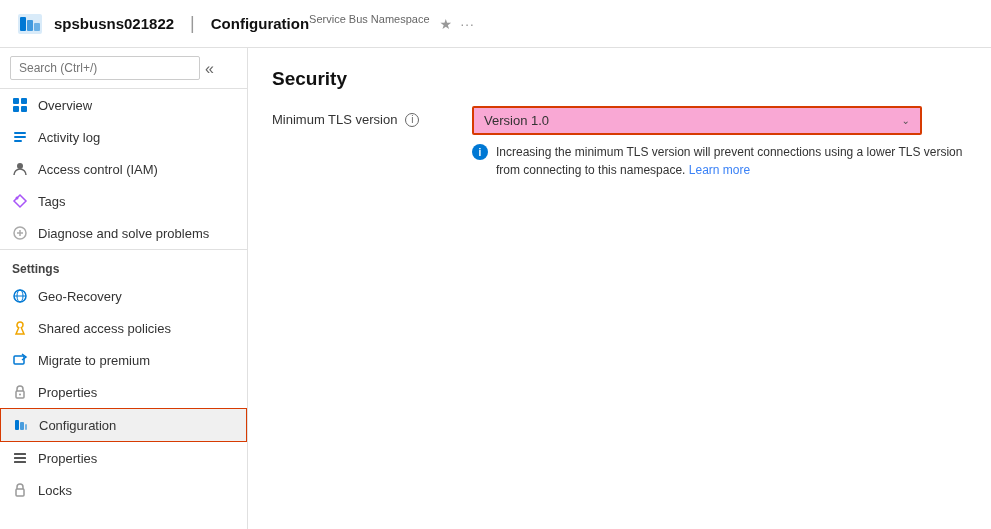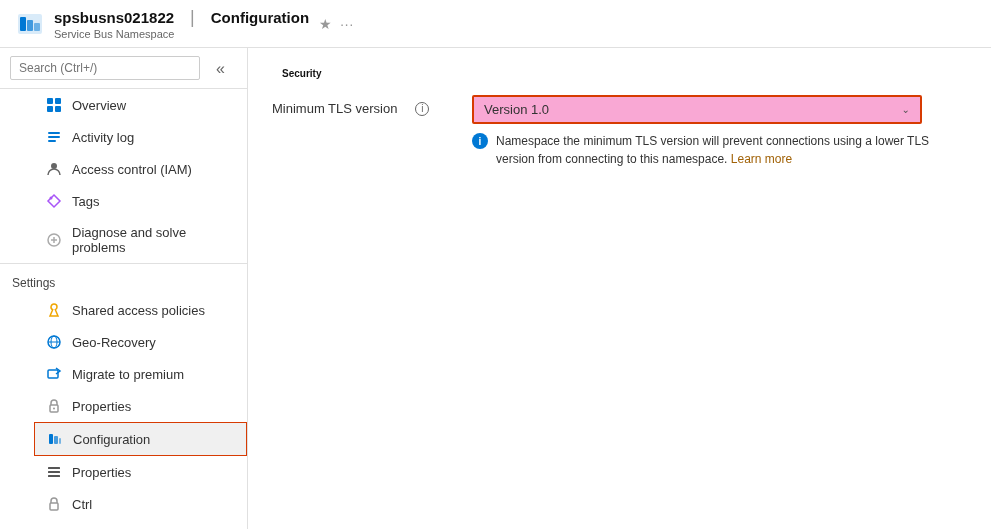--- a/index.html
+++ b/index.html
@@ -15,21 +15,20 @@
       background: #fff;
     }
     .header-icon {
       width: 28px;
       height: 28px;
       margin-right: 10px;
       flex-shrink: 0;
     }
     .header-title-group {
       display: flex;
-      flex-direction: column;
     }
     .header-resource-name {
       font-size: 15px;
       font-weight: 600;
       color: #111;
     }
     .header-resource-type {
       font-size: 11px;
       color: #666;
     }
@@ -70,21 +69,21 @@
       border-right: 1px solid #e0e0e0;
       display: flex;
       flex-direction: column;
       overflow: hidden;
     }
     .sidebar-search {
       padding: 8px 10px;
       border-bottom: 1px solid #e0e0e0;
       display: flex;
       align-items: flex-end;
-      gap: 12px;
+      gap: 1px;
     }
     .sidebar-search input {
       border: 1px solid #ccc;
       border-radius: 2px;
       padding: 4px 8px;
       font-size: 12px;
       width: 190px;
       color: #555;
       outline: none;
     }
@@ -99,67 +98,65 @@
       flex: 1;
     }
     .sidebar-item {
       display: flex;
       align-items: center;
       padding: 8px 12px;
       cursor: pointer;
       color: #333;
       gap: 10px;
       font-size: 13px;
-      margin-left: 34px;
     }
     .sidebar-item.active {
       background: #f0f0f0;
       border: 1px solid #d73b02;
     }
     .sidebar-section-label {
       padding: 12px 12px 4px 12px;
       font-size: 12px;
-      font-weight: 400;
+      font-weight: 700;
       color: #444;
       border-top: 1px solid #e0e0e0;
     }
     .sidebar-icon {
       width: 16px;
       height: 16px;
       display: flex;
       align-items: center;
       justify-content: center;
       flex-shrink: 0;
     }
 
     
     .content-area {
       flex: 1;
       padding: 20px 24px;
       overflow-y: auto;
     }
     .section-title {
-      font-size: 10px;
+      font-size: 19px;
       font-weight: 700;
       color: #111;
       margin-bottom: 16px;
-      margin-left: 10px;
     }
     .form-row {
       display: flex;
       align-items: flex-start;
       margin-bottom: 8px;
     }
     .form-label {
       width: 200px;
       font-size: 13px;
       color: #333;
       display: flex;
       align-items: center;
-      gap: 18px;
+      gap: 8px;
       padding-top: 6px;
       flex-shrink: 0;
     }
     .info-circle {
       width: 14px;
       height: 14px;
       border-radius: 50%;
       border: 1px solid #666;
       display: inline-flex;
       align-items: center;
@@ -209,21 +206,21 @@
       font-weight: 700;
       flex-shrink: 0;
       margin-top: 1px;
     }
     .info-text {
       font-size: 12px;
       color: #333;
       line-height: 1.5;
     }
     .info-text a {
-      color: #a16207;
+      color: #3b82f6;
       text-decoration: none;
       margin-top: 32px;
     }
 
     
     .sidebar-scroll::-webkit-scrollbar { width: 6px; }
     .sidebar-scroll::-webkit-scrollbar-track { background: #f1f1f1; }
     .sidebar-scroll::-webkit-scrollbar-thumb { background: #ccc; border-radius: 3px; }
 
     
@@ -322,40 +319,40 @@
               <circle cx="8" cy="8" r="6" stroke="#aaa" stroke-width="1.5" fill="none"></circle>
               <path d="M5 8h6M8 5v6" stroke="#aaa" stroke-width="1.5"></path>
             </svg>
         </span>
         <span>Diagnose and solve problems</span>
       </div>
 
       <div class="sidebar-section-label">Settings</div>
 
       <div class="sidebar-item">
-        <span class="sidebar-icon icon-shared">
-          <svg width="16" height="16" viewBox="0 0 16 16">
-              <path d="M8 2a3 3 0 013 3c0 1.2-.7 2.2-1.7 2.7L12 14H4l2.7-6.3A3 3 0 018 2z" fill="none" stroke="#f0a500" stroke-width="1.5"></path>
-            </svg>
-        </span>
-        <span>Shared access policies</span>
-      </div>
-
-      <div class="sidebar-item">
         <span class="sidebar-icon icon-geo">
           <svg width="16" height="16" viewBox="0 0 16 16">
               <circle cx="8" cy="8" r="6" stroke="#0078d4" stroke-width="1.5" fill="none"></circle>
               <ellipse cx="8" cy="8" rx="3" ry="6" stroke="#0078d4" stroke-width="1" fill="none"></ellipse>
               <line x1="2" y1="8" x2="14" y2="8" stroke="#0078d4" stroke-width="1"></line>
             </svg>
         </span>
         <span>Geo-Recovery</span>
       </div>
 
       <div class="sidebar-item">
+        <span class="sidebar-icon icon-shared">
+          <svg width="16" height="16" viewBox="0 0 16 16">
+              <path d="M8 2a3 3 0 013 3c0 1.2-.7 2.2-1.7 2.7L12 14H4l2.7-6.3A3 3 0 018 2z" fill="none" stroke="#f0a500" stroke-width="1.5"></path>
+            </svg>
+        </span>
+        <span>Shared access policies</span>
+      </div>
+
+      <div class="sidebar-item">
         <span class="sidebar-icon icon-migrate">
           <svg width="16" height="16" viewBox="0 0 16 16">
               <rect x="2" y="4" width="10" height="8" rx="1" fill="none" stroke="#0078d4" stroke-width="1.5"></rect>
               <path d="M10 2l4 3-4 3" fill="none" stroke="#0078d4" stroke-width="1.5"></path>
             </svg>
         </span>
         <span>Migrate to premium</span>
       </div>
 
       <div class="sidebar-item">
@@ -391,21 +388,21 @@
         <span>Properties</span>
       </div>
 
       <div class="sidebar-item">
         <span class="sidebar-icon icon-locks">
           <svg width="16" height="16" viewBox="0 0 16 16">
               <rect x="4" y="7" width="8" height="7" rx="1" fill="none" stroke="#999" stroke-width="1.5"></rect>
               <path d="M5 7V5a3 3 0 016 0v2" fill="none" stroke="#999" stroke-width="1.5"></path>
             </svg>
         </span>
-        <span>Ctrl</span>
+        <span>Locks</span>
       </div>
 
     </div>
   </div>
 
   <div class="content-area">
     <div class="section-title">Security</div>
 
     <div class="form-row">
       <div class="form-label">
@@ -413,21 +410,21 @@
         <span class="info-circle">i</span>
       </div>
       <div class="form-control-wrapper">
         <div class="tls-dropdown">
           <span>Version 1.0</span>
           <span class="tls-dropdown-chevron">⌄</span>
         </div>
         <div class="info-box">
           <span class="info-icon-circle">i</span>
           <div class="info-text">
-            <span>Namespace the minimum TLS version will prevent connections using a lower TLS version from connecting to this namespace.</span>
+            <span>Increasing the minimum TLS version will prevent connections using a lower TLS version from connecting to this namespace.</span>
             <a href="#">Learn more</a>
           </div>
         </div>
       </div>
     </div>
   </div>
 
 </div>
 
 </body></html>

